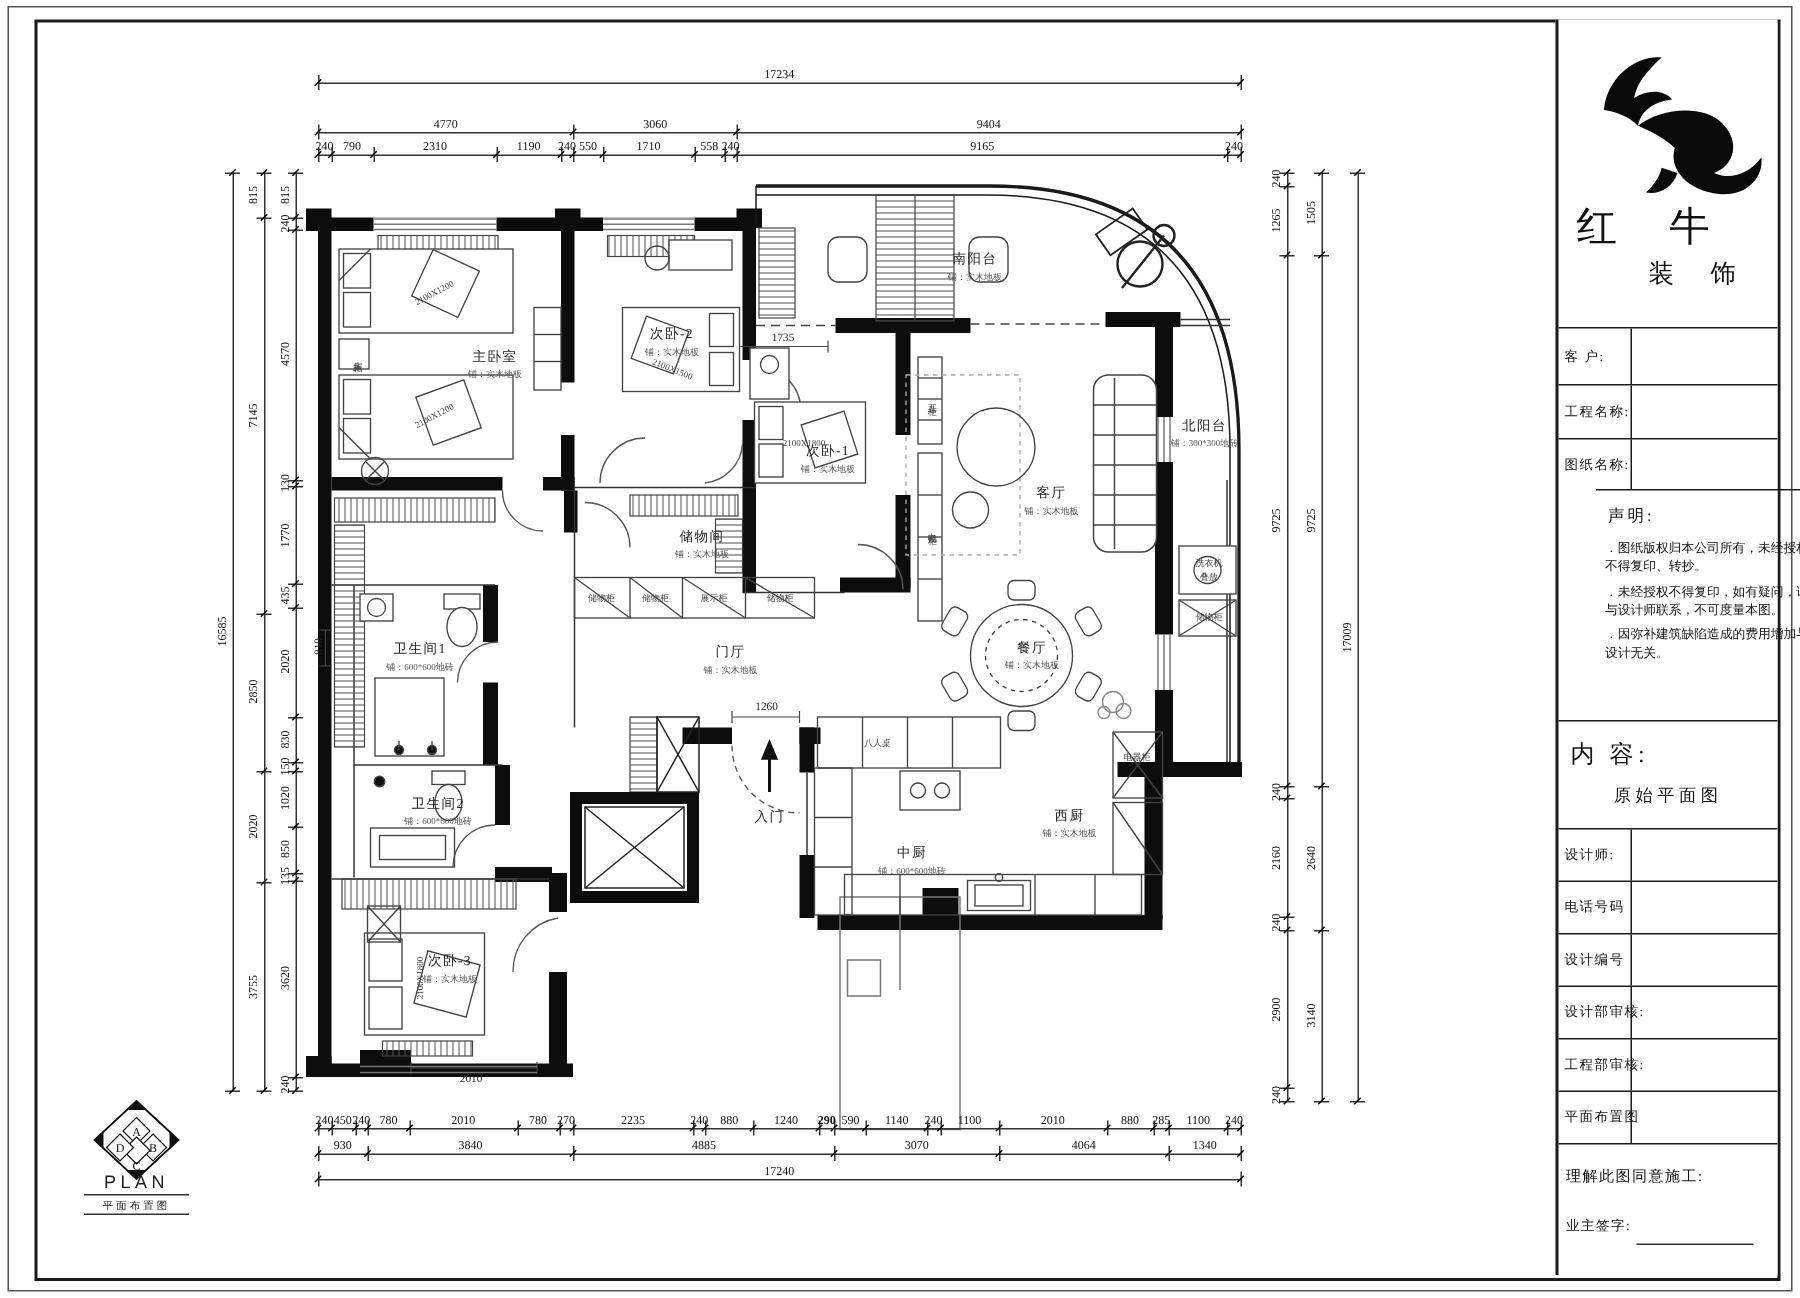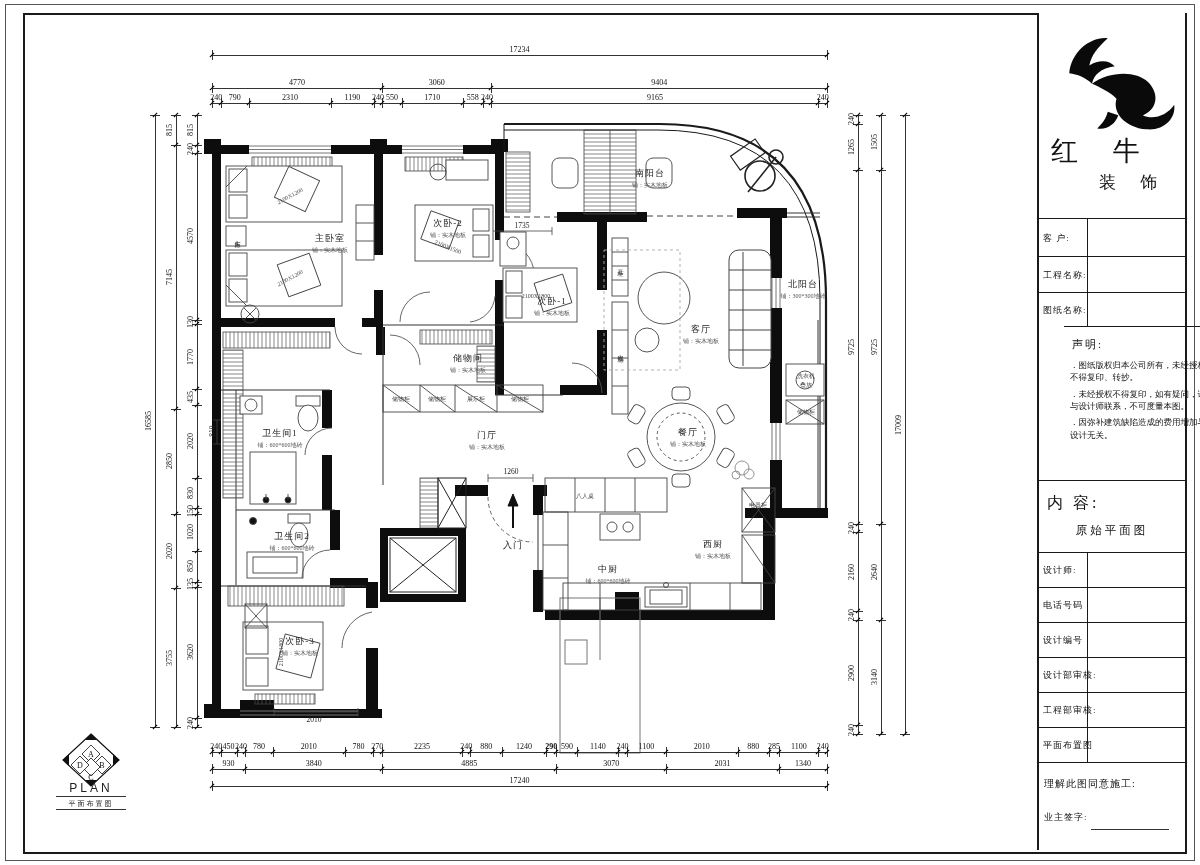--- a/index.html
+++ b/index.html
@@ -555,21 +555,21 @@
       <div class="tick" style="left: 453.937px;"></div>
       <div class="otick" style="left: 453.937px;"></div>
       <div class="tick" style="left: 567.198px;"></div>
       <div class="otick" style="left: 567.198px;"></div>
       <div class="tick" style="left: 615px;"></div>
       <div class="otick" style="left: 615px;"></div>
       <div class="dlabel" style="left: 16.5879px;">930</div>
       <div class="dlabel" style="left: 101.668px;">3840</div>
       <div class="dlabel" style="left: 257.29px;">4885</div>
       <div class="dlabel" style="left: 399.179px;">3070</div>
-      <div class="dlabel" style="left: 510.568px;">2031</div>
+      <div class="dlabel" style="left: 510.568px;">4064</div>
       <div class="dlabel" style="left: 591.099px;">1340</div>
     </div>
     <div class="chain h" style="left: 212px; top: 786px; width: 615px;">
       <div class="chain-line"></div>
       <div class="tick" style="left: 0px;"></div>
       <div class="otick" style="left: 0px;"></div>
       <div class="tick" style="left: 615px;"></div>
       <div class="otick" style="left: 615px;"></div>
       <div class="dlabel" style="left: 307.5px;">17240</div>
     </div>

